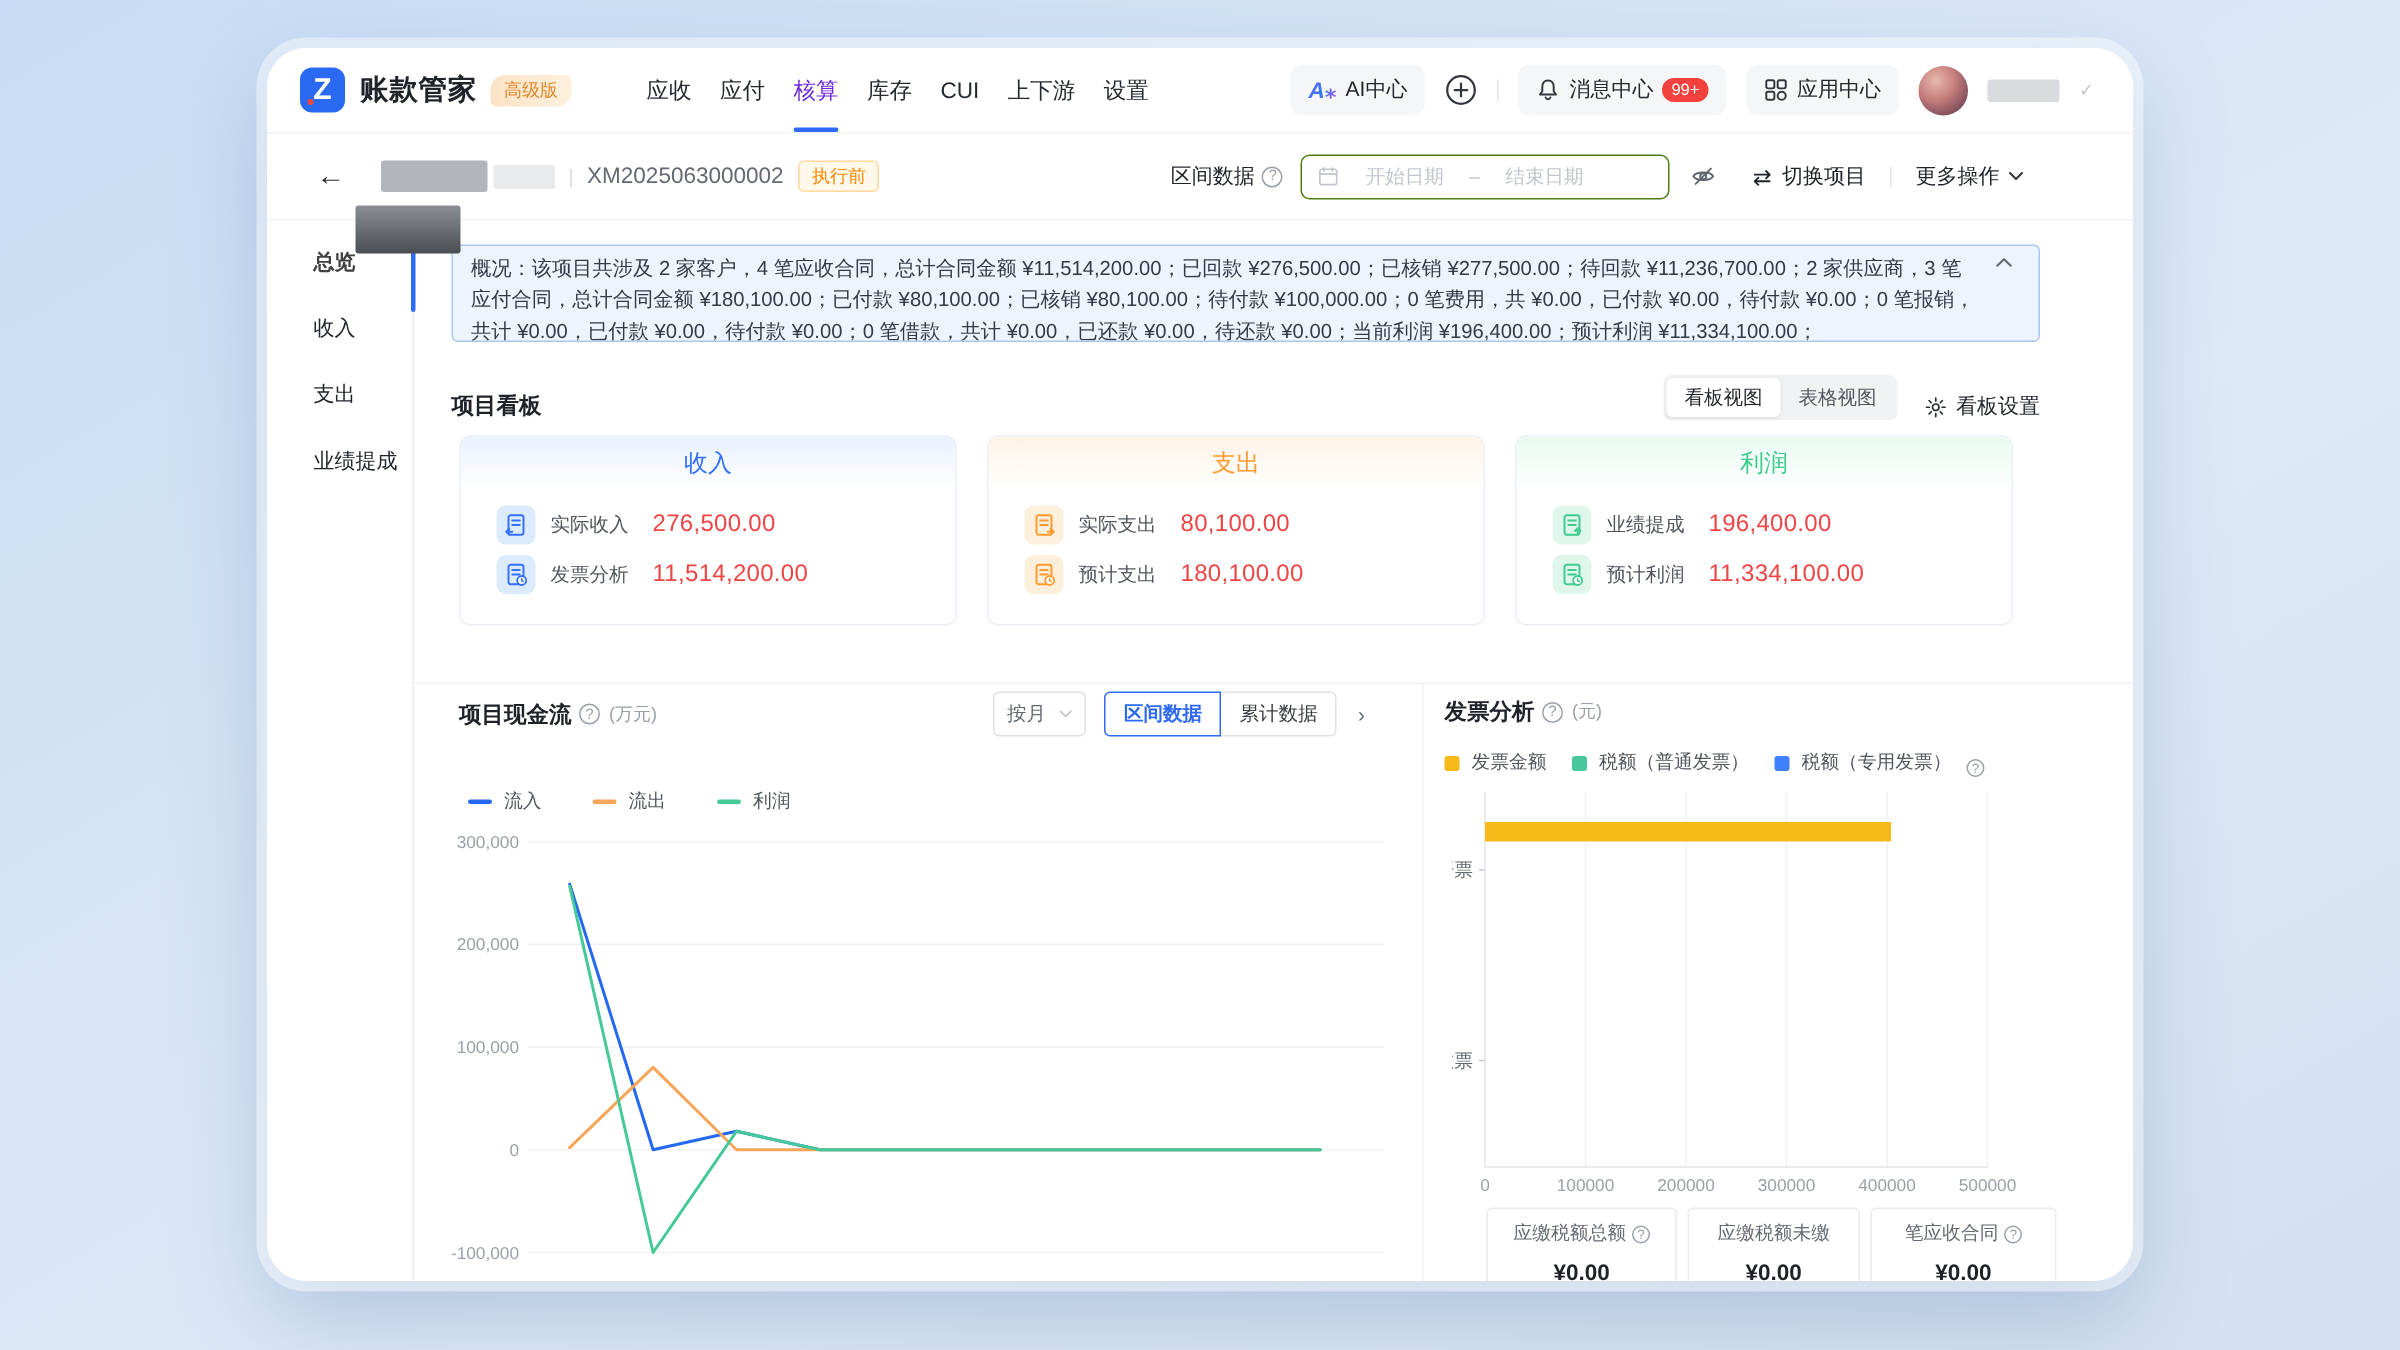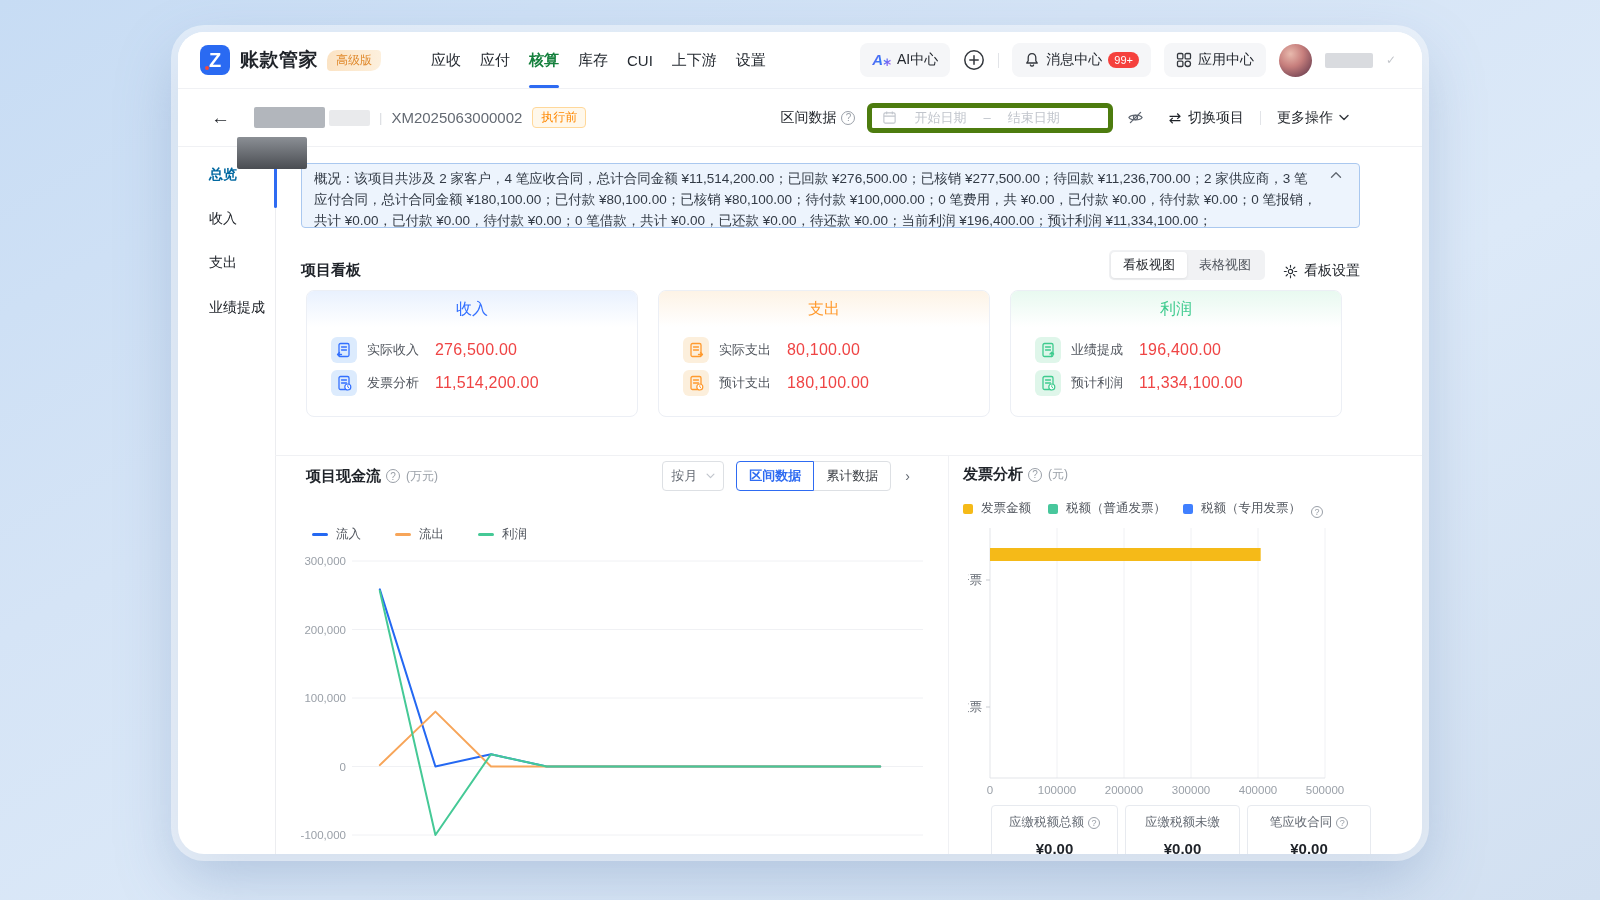--- a/index.html
+++ b/index.html
@@ -18,21 +18,21 @@
   .navbar { position:absolute; left:0; top:0; right:0; height:57px; display:flex; align-items:center;
             padding:0 26px 0 22px; border-bottom:1px solid #f0f1f4; background:#fff; z-index:20; }
   .logo { width:30px; height:30px; border-radius:8px; background:#2a6af2; color:#fff; font-weight:bold;
           font-size:20px; display:flex; align-items:center; justify-content:center; position:relative; }
   .logo::after { content:""; position:absolute; left:5px; bottom:5px; width:4px; height:4px; border-radius:50%; background:#f5483b; }
   .app-title { font-size:19px; font-weight:700; margin-left:10px; letter-spacing:.5px; }
   .plan-badge { margin-left:9px; font-size:12px; color:#e08a2e; background:linear-gradient(90deg,#fbe3c4,#fdf0dd);
                 padding:2px 9px; border-radius:10px 4px 10px 4px; }
   .nav-menu { display:flex; margin-left:50px; column-gap:19px; height:100%; align-items:center; }
   .nav-item { font-size:15px; color:#252a31; cursor:pointer; position:relative; height:100%; display:flex; align-items:center; }
-  .nav-item.active { color:#15803d; font-weight:700; }
+  .nav-item.active { color:#6d28d9; font-weight:400; }
   .nav-item.active::after { content:""; position:absolute; left:50%; transform:translateX(-50%); bottom:0;
                             width:30px; height:3px; border-radius:2px; background:#2e6bf2; }
   .nav-right { margin-left:auto; display:flex; align-items:center; column-gap:13px; }
   .pill { display:flex; align-items:center; column-gap:6px; background:#f5f6f8; border-radius:8px; height:34px;
           padding:0 12px; font-size:14px; color:#23272e; cursor:pointer; }
   .ai-glyph { font-weight:800; font-style:italic; font-size:15px;
               background:linear-gradient(120deg,#7b5bf2,#2f7bf5,#b44df0);
               -webkit-background-clip:text; background-clip:text; color:transparent; }
   .msg-badge { background:#f5413d; color:#fff; font-size:11px; line-height:16px; padding:0 6px; border-radius:9px; }
   .icon-btn { display:flex; align-items:center; justify-content:center; cursor:pointer; }
@@ -50,36 +50,36 @@
   .blur2 { width:41px; height:16px; background:#e9eaec; border-radius:2px; margin-left:4px; }
   .code-div { color:#d9dce0; margin:0 9px; font-size:13px; }
   .proj-code { font-size:15px; color:#646a73; }
   .status-badge { margin-left:10px; font-size:12px; color:#ff8800; background:#fff8eb; border:1px solid #ffd89a;
                   border-radius:4px; padding:1px 8px; }
   .sub-right { margin-left:auto; display:flex; align-items:center; }
   .range-label { font-size:14px; color:#1f2329; }
   .help { display:inline-flex; width:14px; height:14px; border:1px solid #9aa0a8; color:#9aa0a8; border-radius:50%;
           font-size:10px; align-items:center; justify-content:center; margin-left:5px; }
   .help.sm { width:12px; height:12px; font-size:9px; }
-  .date-range { display:flex; align-items:center; width:246px; height:30px; border:5px solid #4d7c0f; border-radius:6px;
+  .date-range { display:flex; align-items:center; width:246px; height:30px; border:1px solid #4d7c0f; border-radius:6px;
                 margin-left:12px; padding:0 10px; column-gap:6px; }
   .date-range input { border:0; outline:0; width:74px; font-size:13px; color:#1f2329; text-align:center; background:transparent; }
   .date-range input::placeholder { color:#c1c5cc; }
   .date-sep { color:#c1c5cc; font-size:13px; }
   .eye-off { margin-left:14px; }
   .switch-proj { display:flex; align-items:center; column-gap:7px; margin-left:24px; font-size:14px; cursor:pointer; }
   .switch-glyph { font-size:15px; color:#1f2329; }
   .sub-vdiv { width:1px; height:14px; background:#e2e4e8; margin:0 16px; }
   .more-actions { display:flex; align-items:center; column-gap:6px; font-size:14px; cursor:pointer; }
   .dark-blur { position:absolute; left:59px; top:105px; width:70px; height:32px; border-radius:2px;
                background:linear-gradient(180deg,#8b8f95,#4a4d52); z-index:30; }
   
   .side-divider { position:absolute; left:97px; top:115px; bottom:0; width:1px; background:#ecedf0; }
   .side-item { position:absolute; left:31px; transform:translateY(-50%); font-size:14px; color:#21252b; cursor:pointer; white-space:nowrap; }
-  .side-item.active { color:#0369a1; font-weight:700; }
+  .side-item.active { color:#404040; font-weight:700; }
   .side-indicator { position:absolute; left:96px; top:128px; width:3px; height:48px; background:#2e6bf2; border-radius:2px; }
   
   .summary { position:absolute; left:123px; top:131px; width:1059px; height:65px; background:#edf4fd;
              border:1px solid #aac8ef; border-radius:4px; padding:4px 40px 4px 12px; font-size:13.5px;
              line-height:21px; color:#323a45; overflow:hidden; } 
   .sum-chevron { position:absolute; left:1152px; top:138px; color:#646a73; cursor:pointer; }
   
   .board-row { position:absolute; left:123px; top:218px; width:1059px; height:30px; display:flex; align-items:flex-end; }
   .board-title { font-size:15px; font-weight:700; }
   .view-toggle { margin-left:auto; background:#f1f2f4; border-radius:5px; padding:2px; display:flex; }

